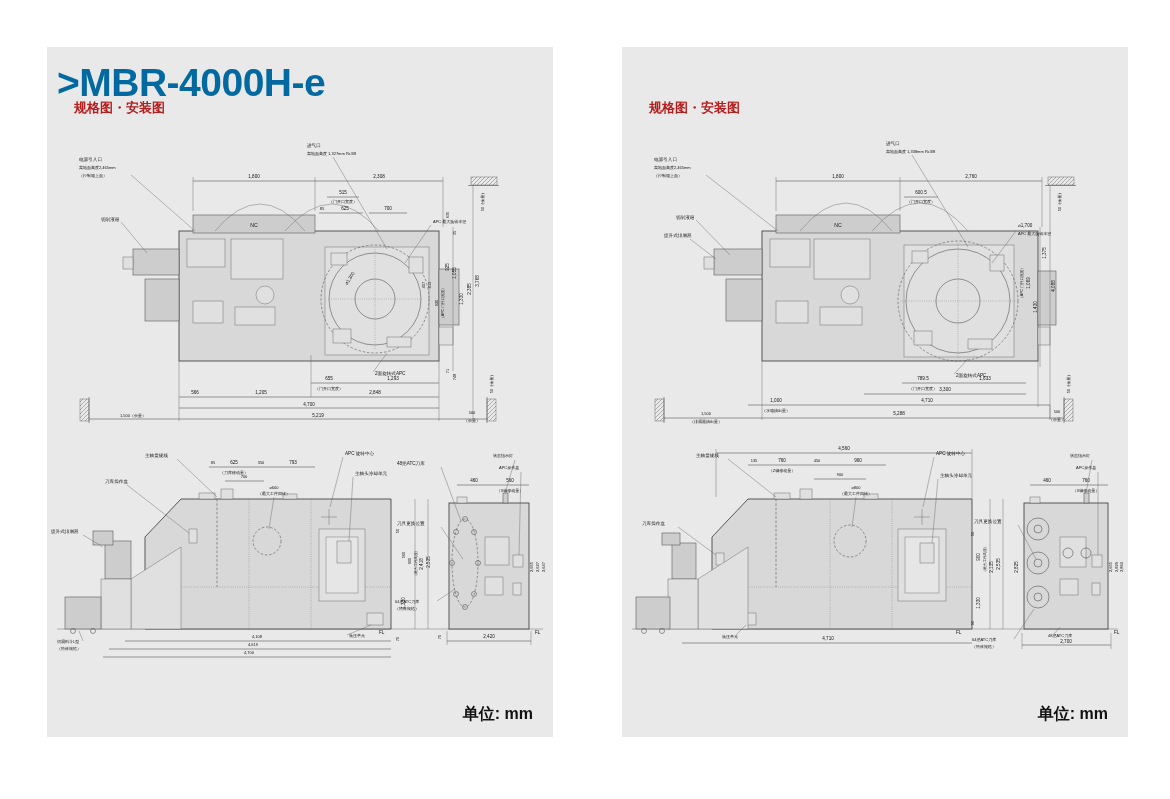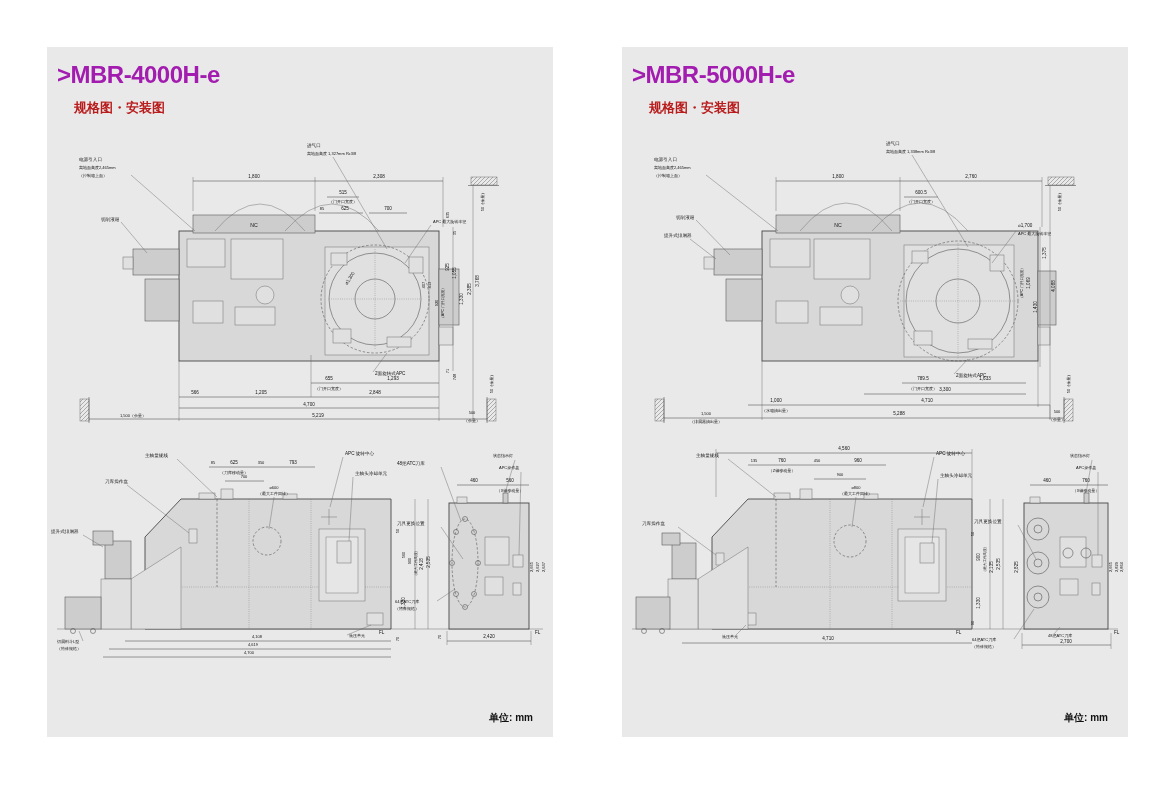--- a/index.html
+++ b/index.html
@@ -1,22 +1,22 @@
 <!DOCTYPE html>
 <html><head>
 <meta charset="utf-8">
 <style>
   html,body{margin:0;padding:0;background:#fff;}
   .page{position:relative;width:1170px;height:799px;background:#fff;font-family:"Liberation Sans","DejaVu Sans",sans-serif;overflow:hidden;}
   .panel{position:absolute;top:47px;width:506px;height:690px;background:#e9e9e9;}
   .panel.left{left:47px}
   .panel.right{left:622px}
-  .ptitle{position:absolute;top:14px;left:10px;font-size:24px;font-weight:bold;color:#a21caf;letter-spacing:-.5px;white-space:nowrap;}
+  .ptitle{position:absolute;top:14px;left:10px;font-size:39px;font-weight:bold;color:#0369a1;letter-spacing:-.5px;white-space:nowrap;}
   .psub{position:absolute;top:52px;left:27px;font-size:13px;font-weight:bold;color:#b91c1c;}
-  .unit{position:absolute;right:20px;bottom:12px;font-size:10px;font-weight:600;color:#111;}
+  .unit{position:absolute;right:20px;bottom:12px;font-size:16px;font-weight:600;color:#111;}
   svg{position:absolute;overflow:visible;}
   svg.top{left:28px;top:84px;}
   svg.front{left:2px;top:390px;}
   text{fill:#151515;font-family:"Liberation Sans","DejaVu Sans",sans-serif;}
   .t5{font-size:5.2px}.t45{font-size:4.6px}.t4{font-size:4px}.t35{font-size:3.6px}
   .mid{text-anchor:middle}
   .ln{stroke:#4a4a4a;stroke-width:.55;fill:none}
   .ld{stroke:#6a6a6a;stroke-width:.45;fill:none}
   .dash{stroke-dasharray:2.5 1.8}
   .dot{stroke-dasharray:.8 1.4}
@@ -272,21 +272,20 @@
       <text class="t4 mid" transform="rotate(-90 496 130)" x="496" y="130">2,647</text>
       <text class="t45 mid" x="440" y="201">2,420</text>
       <text class="t45" x="486" y="197">FL</text>
       <text class="t4 mid" transform="rotate(-90 392 200)" x="392" y="200">70</text>
     </svg>
 
     <div class="unit">单位: mm</div>
   </div>
 
   <div class="panel right">
-    <div class="ptitle">&gt;MBR-5000H-e</div>
     <div class="psub">规格图・安装图</div>
 
     <svg class="top" width="450" height="296" viewBox="0 0 450 296">
       <g>
         <rect x="398" y="46" width="26" height="8" fill="url(#hp)" class="hrect"></rect>
           <line x1="395" y1="54.5" x2="426" y2="54.5" class="ln"></line>
         <rect x="414" y="268" width="9" height="22" fill="url(#hp)" class="hrect"></rect>
           <line x1="414" y1="266" x2="414" y2="292" class="ln"></line>
         <rect x="5" y="268" width="9" height="22" fill="url(#hp)" class="hrect"></rect>
           <line x1="14" y1="266" x2="14" y2="292" class="ln"></line>

